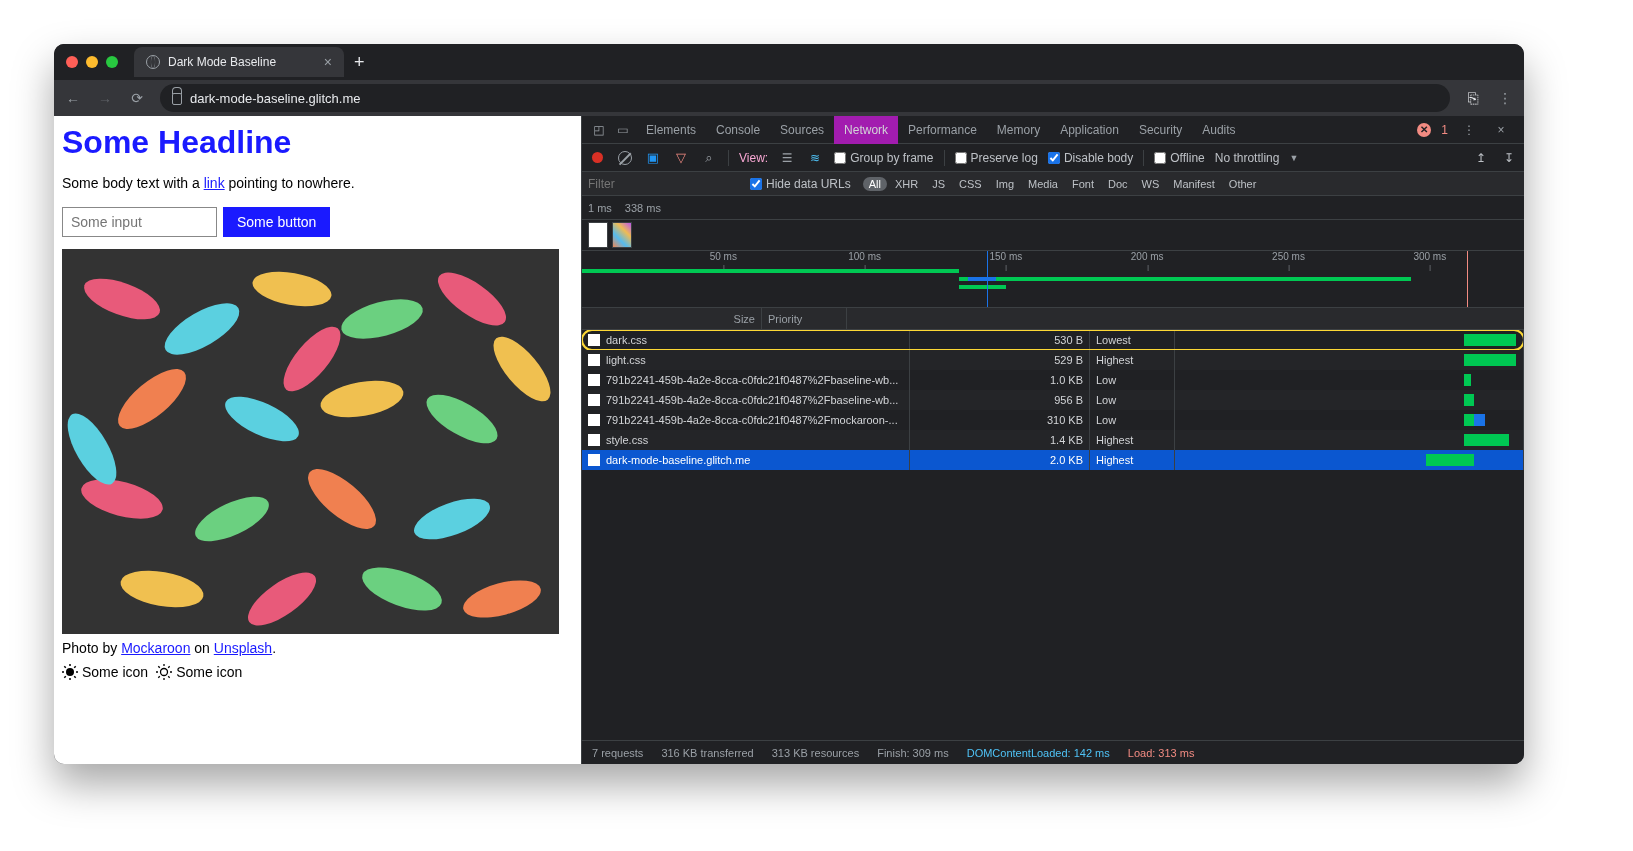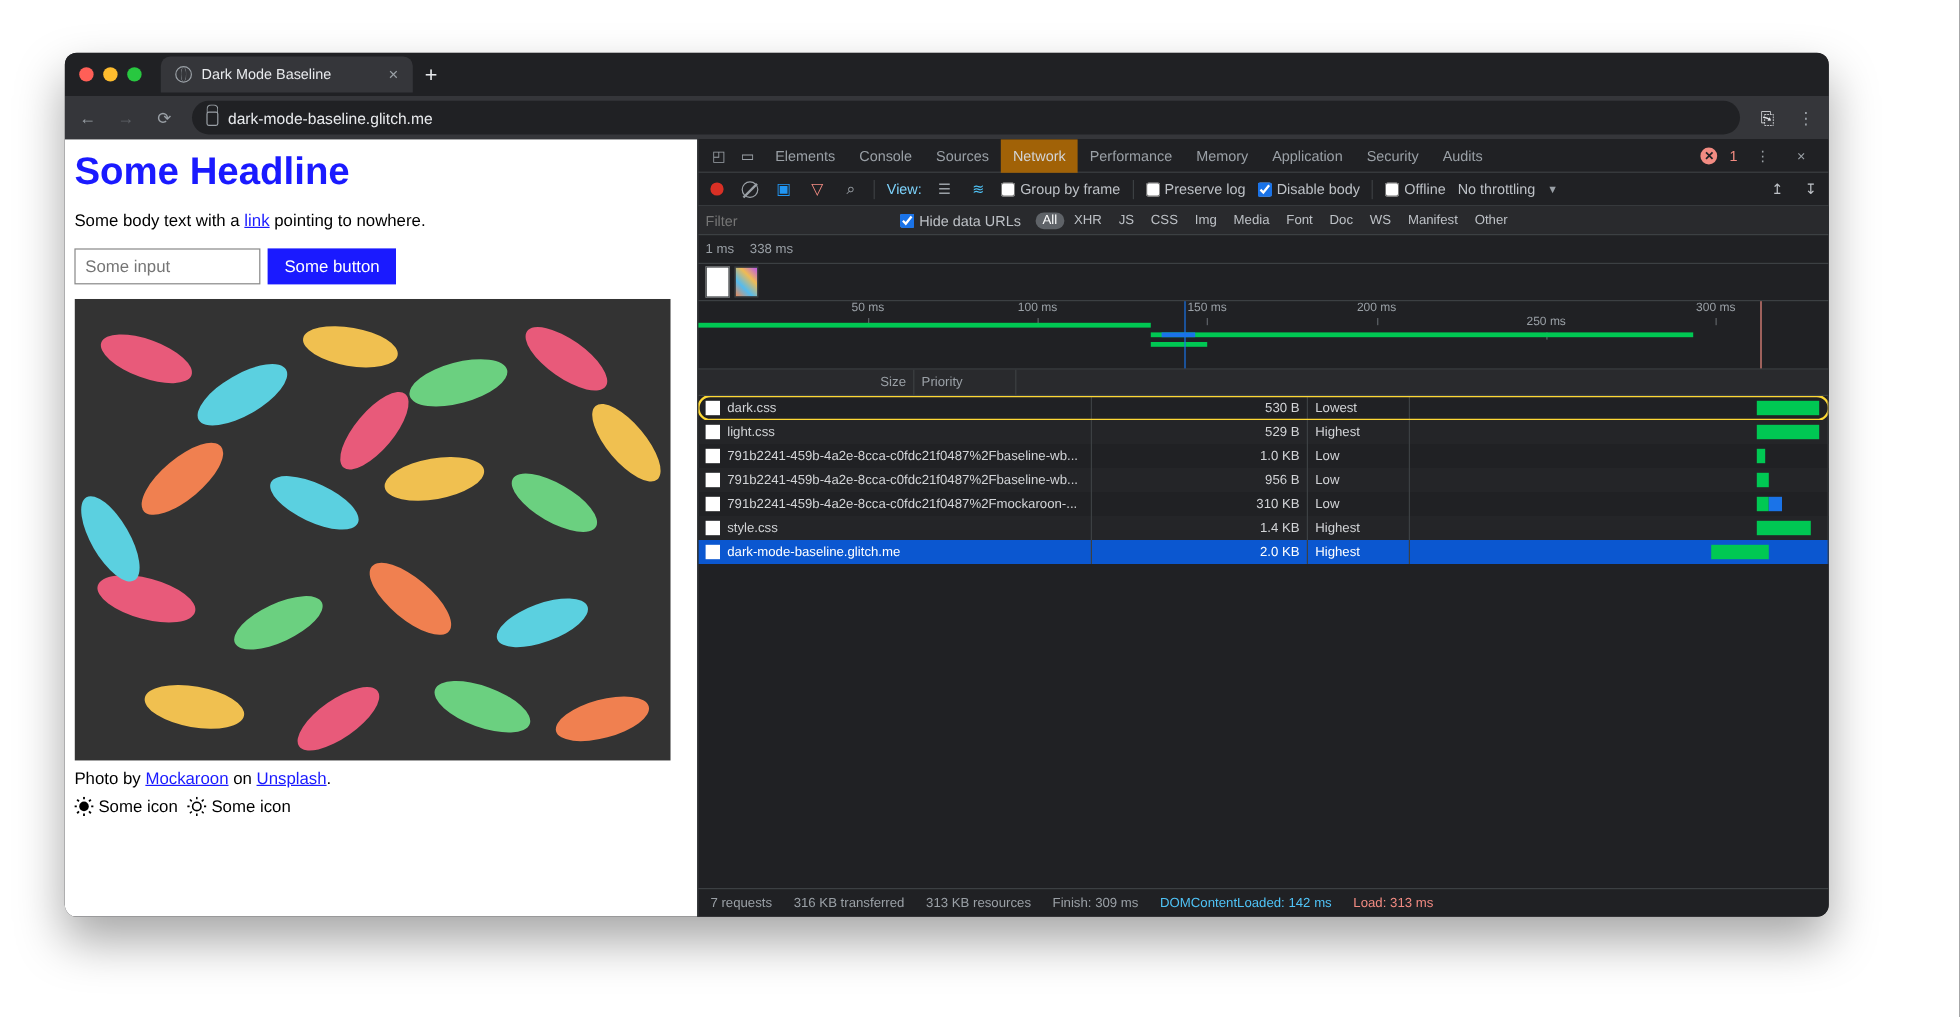--- a/index.html
+++ b/index.html
@@ -29,32 +29,32 @@
 .irow button{background:#1a1aff;color:#fff;border:none;height:30px;padding:0 14px;font-size:14px;cursor:pointer}
 .candy{width:497px;height:385px;position:relative;overflow:hidden}
 .candy svg{width:100%;height:100%;display:block}
 .credit{font-size:14px;margin-top:6px}
 .iconrow{display:flex;align-items:flex-end;gap:4px;font-size:14px;margin-top:8px}
 .sun{width:16px;height:16px;display:inline-block}
 .dt{flex:1;background:#202124;color:#bdc1c6;display:flex;flex-direction:column;font-size:12px;border-left:1px solid #3c4043}
 .tabs{height:28px;display:flex;align-items:center;padding:0 6px;border-bottom:1px solid #3c4043;gap:2px}
 .ticon{width:22px;height:22px;display:flex;align-items:center;justify-content:center;color:#9aa0a6;cursor:pointer}
 .dtab{padding:0 10px;height:28px;line-height:28px;color:#9aa0a6;cursor:pointer}
-.dtab.act{background:#a16207;color:#d2d4d7}
+.dtab.act{background:#a21caf;color:#d2d4d7}
 .terr{margin-left:auto;display:flex;align-items:center;gap:10px;padding-right:6px}
 .ebadge{width:14px;height:14px;border-radius:50%;background:#f28b82;color:#202124;font-size:10px;display:flex;align-items:center;justify-content:center;font-weight:700}
 .toolbar{height:28px;display:flex;align-items:center;padding:0 6px;gap:10px;border-bottom:1px solid #3c4043}
 .tb{width:18px;height:18px;display:flex;align-items:center;justify-content:center;cursor:pointer}
 .rec{width:11px;height:11px;border-radius:50%;background:#d93025}
 .stop{width:14px;height:14px;border:1.5px solid #9aa0a6;border-radius:50%;position:relative}
 .stop::after{content:"";position:absolute;width:16px;height:1.5px;background:#9aa0a6;transform:rotate(-45deg);top:6px;left:-2px}
 .cam{color:#2196f3;font-size:13px}
 .funnel{color:#f28b82;font-size:13px}
 .srch{color:#9aa0a6;font-size:13px}
-.vlbl{font-size:12px;color:#7dd3fc}
+.vlbl{font-size:12px;color:#f9a8d4}
 .cbox{display:flex;align-items:center;gap:4px;font-size:12px;color:#bdc1c6;cursor:pointer}
 .cbox input{width:12px;height:12px;accent-color:#1a73e8}
 .sel{background:transparent;border:none;color:#bdc1c6;font-size:12px}
 .filterrow{height:24px;display:flex;align-items:center;padding:0 6px;gap:12px;background:#292a2d;border-bottom:1px solid #3c4043}
 .filterrow input.ftxt{background:transparent;border:none;color:#9aa0a6;font-size:12px;width:150px}
 .pill{padding:1px 6px;border-radius:8px;font-size:11px;color:#bdc1c6;cursor:pointer}
 .pill.act{background:#5f6368;color:#fff}
 .statbar{height:24px;display:flex;align-items:center;padding:0 6px;gap:13px;font-size:11px;color:#9aa0a6;border-bottom:1px solid #3c4043}
 .thumbs{height:30px;display:flex;align-items:flex-start;padding:2px 6px;gap:4px}
 .thumb{width:20px;height:26px;background:#fff;border:1px solid #3c4043}
@@ -268,21 +268,21 @@
       <div class="thumbs">
         <div class="thumb"></div>
         <div class="thumb img"></div>
       </div>
       <div class="timeline">
         <div id="ticks" class="ticks">
             <div class="tick" style="left: 15%;">50 ms</div>
             <div class="tick" style="left: 30%;">100 ms</div>
             <div class="tick" style="left: 45%;">150 ms</div>
             <div class="tick" style="left: 60%;">200 ms</div>
-            <div class="tick" style="left: 75%; margin-top: 12px;">250 ms</div>
+            <div class="tick" style="left: 75%;">250 ms</div>
             <div class="tick" style="left: 90%;">300 ms</div>
           </div>
         <div class="lane" style="top:18px;left:0;width:40%"></div>
         <div class="lane" style="top:26px;left:40%;width:48%"></div>
         <div class="lane" style="top:26px;left:41%;width:3%;background:#1a73e8"></div>
         <div class="lane" style="top:34px;left:40%;width:5%"></div>
         <div class="vline" style="left:43%;top:0;height:100%"></div>
         <div class="vline r" style="left:94%;top:0;height:100%"></div>
       </div>
       <div class="grid">

